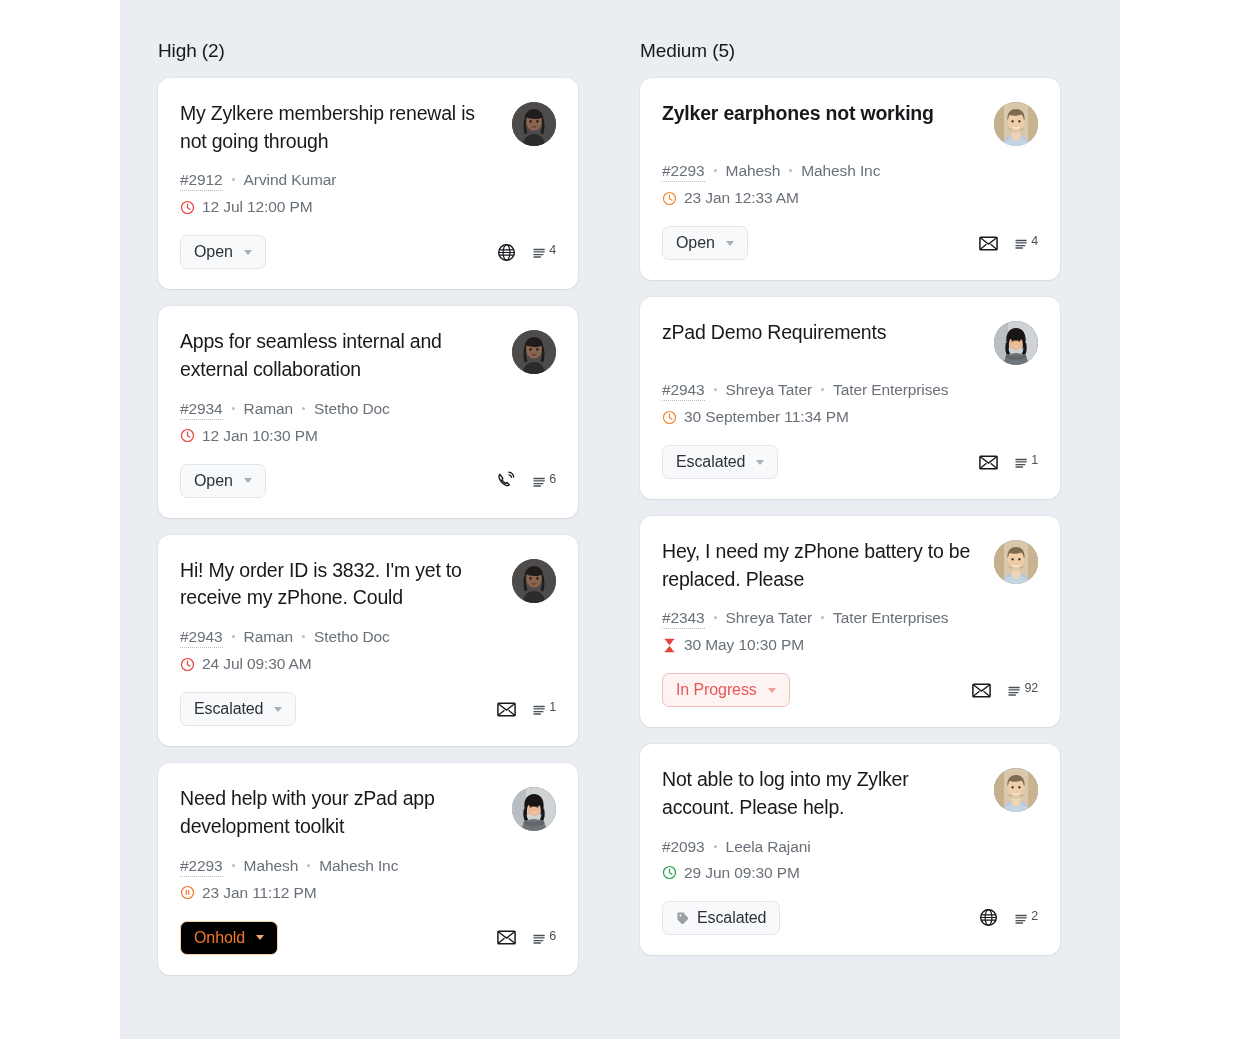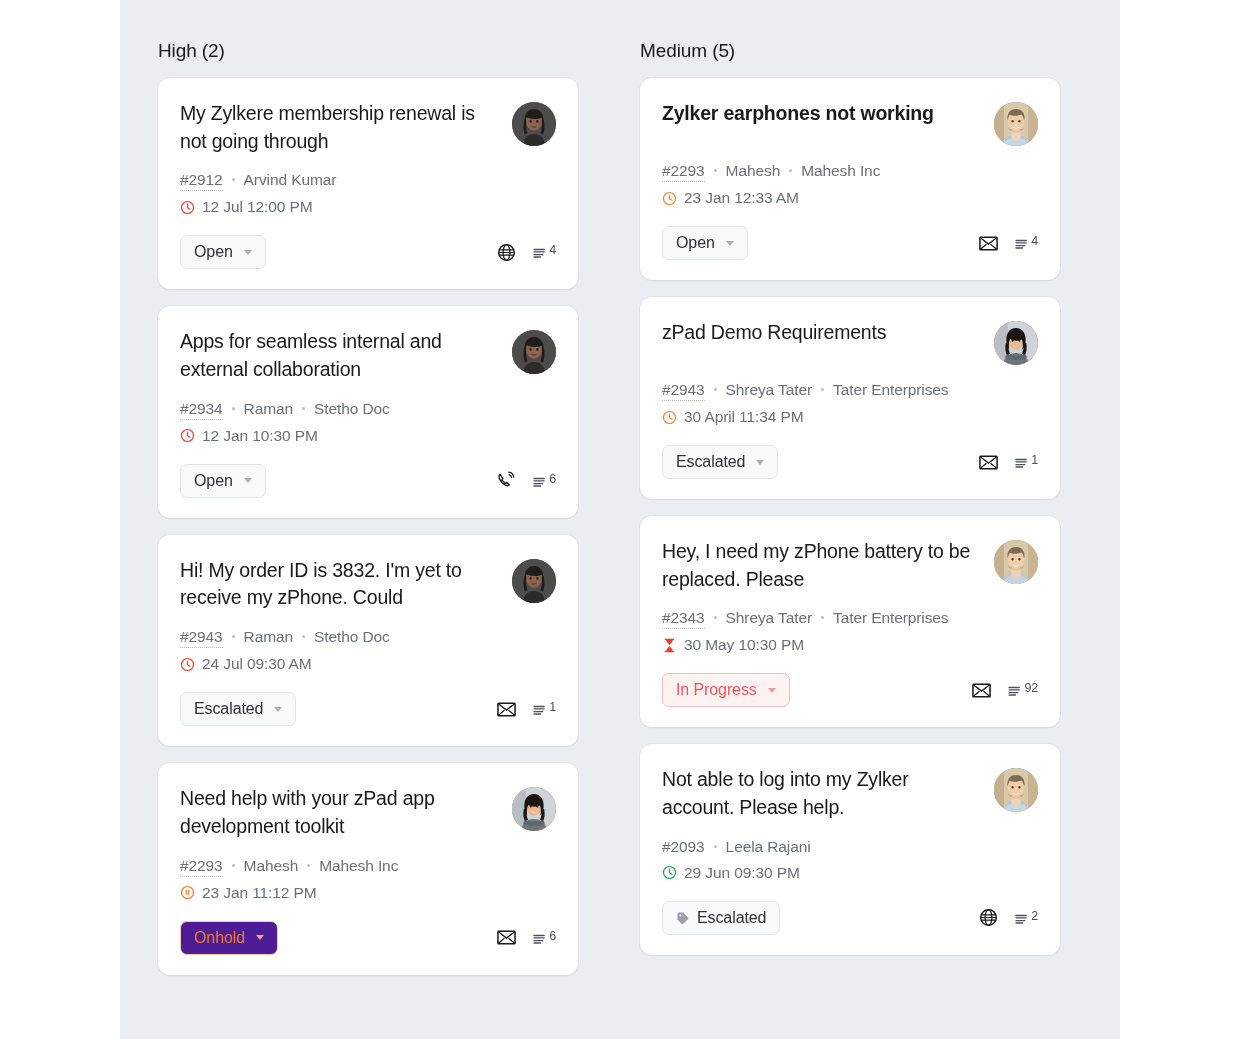--- a/index.html
+++ b/index.html
@@ -143,21 +143,21 @@
 
   .status-pill .caret {
     width: 0; height: 0;
     border-left: 4.5px solid transparent;
     border-right: 4.5px solid transparent;
     border-top: 5px solid #a9b0b8;
     margin-left: 4px;
   }
 
   .status-pill.onhold {
-    background: #4c1d95;
+    background: #000000;
     border-color: #f9cfa6;
     color: #f3782b;
   }
   .status-pill.onhold .caret { border-top-color: #f0a76b; }
 
   .status-pill.inprogress {
     background: #fdf3f3;
     border-color: #f3bdbd;
     color: #eb5757;
   }
@@ -475,21 +475,21 @@
       <span class="dot-sep"></span>
       <span>Shreya Tater</span>
           <span class="dot-sep"></span>
           <span>Tater Enterprises</span>
     </div>
     <div class="time-line">
       <svg class="time-icon" viewBox="0 0 16 16">
     <circle cx="8" cy="8" r="6.4" fill="none" stroke="#f3872b" stroke-width="1.3"></circle>
     <path d="M8 4.3V8.2l2.6 1.6" fill="none" stroke="#f3872b" stroke-width="1.3" stroke-linecap="round"></path>
   </svg>
-      <span>30 April 11:34 PM</span>
+      <span>30 September 11:34 PM</span>
     </div>
     <div class="card-bottom">
       <span class="status-pill">
         <span>Escalated</span>
             <span class="caret"></span>
       </span>
       <span class="card-actions">
         <svg class="chan-icon" width="19" height="15" viewBox="0 0 20 16">
     <rect x="0.85" y="1.35" width="18.3" height="13.3" rx="0.8" fill="none" stroke="#17191c" stroke-width="1.6"></rect>
     <path d="M1.3 1.9L10 8.6l8.7-6.7M1.3 14.1l6.5-5.3M18.7 14.1l-6.5-5.3" fill="none" stroke="#17191c" stroke-width="1.4"></path>

